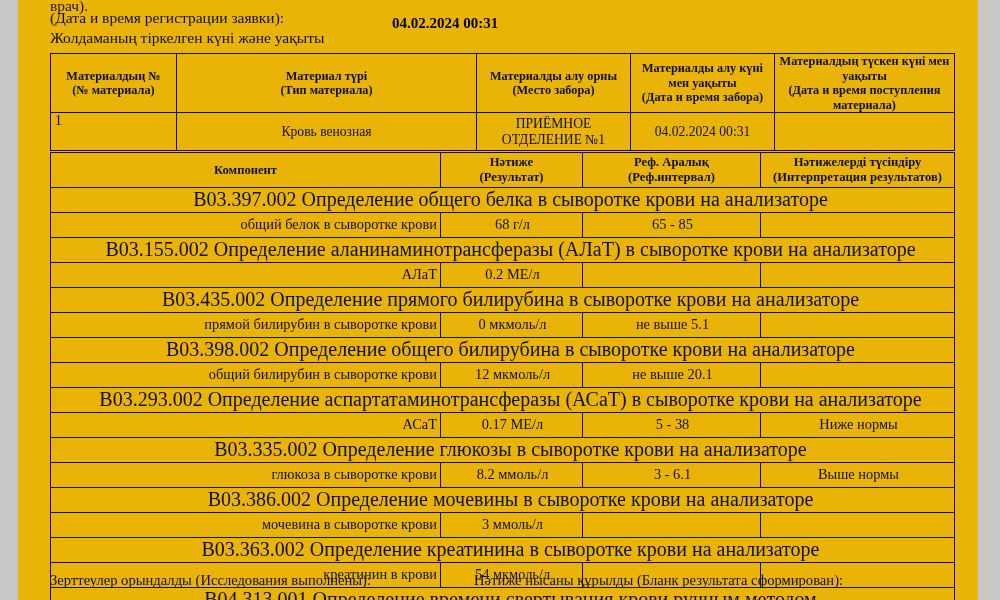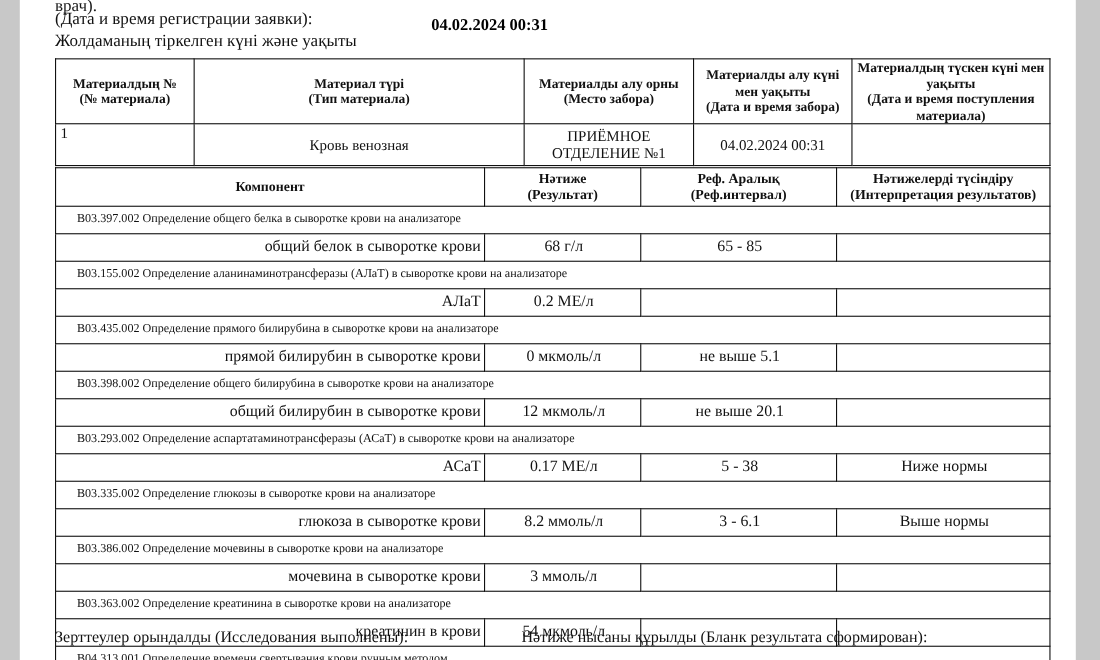--- a/index.html
+++ b/index.html
@@ -12,21 +12,21 @@
     background: #c8c8c8;
     font-family: "Liberation Serif", "DejaVu Serif", serif;
     overflow: hidden;
   }
   .page {
     position: absolute;
     left: 18px;
     top: 0;
     width: 960px;
     height: 600px;
-    background: #ffffff;
+    background: #eab308;
   }
   .topline {
     position: absolute;
     left: 32px;
     top: -4px;
     font-size: 15.5px;
     color: #1a1a1a;
     line-height: 19px;
     white-space: nowrap;
   }
@@ -92,25 +92,25 @@
   
   .res-head td {
     text-align: center;
     font-weight: bold;
     font-size: 12.6px;
     line-height: 15px;
     padding: 4px 3px 5px 3px;
     height: 34px;
   }
   tr.group td {
-    font-size: 11px;
+    font-size: 20px;
     line-height: 17px;
     padding: 1px 3px 2px 19px;
     height: 21px;
-    text-align: left;
+    text-align: center;
   }
   tr.item td {
     font-size: 14.4px;
     line-height: 17px;
     height: 21px;
     padding: 1px 3px 2px 5px;
   }
   tr.item td.comp { text-align: right; }
   tr.item td.val, tr.item td.ref, tr.item td.interp { text-align: center; }
   .abn { color: #e01b12; }

